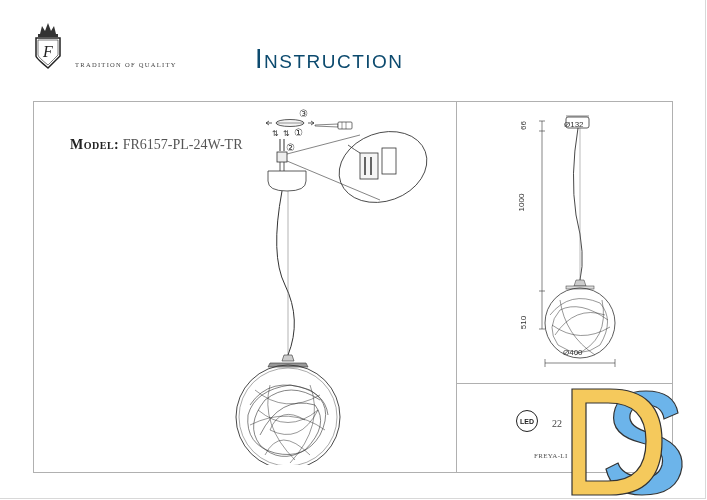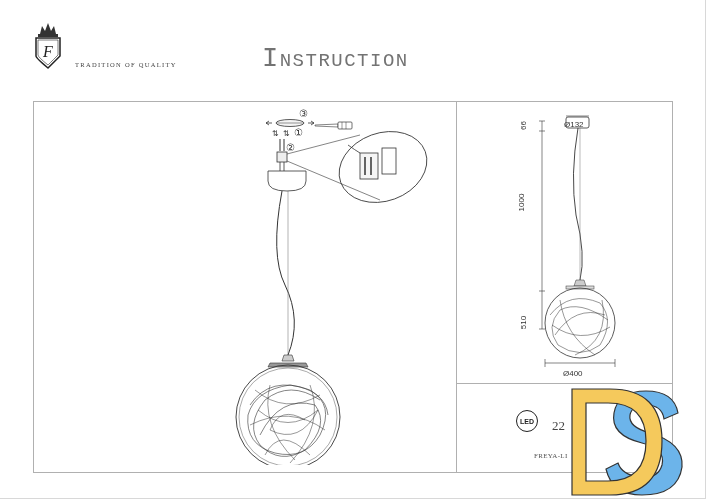--- a/index.html
+++ b/index.html
@@ -1,29 +1,29 @@
 <!DOCTYPE html>
 <html><head>
 <meta charset="utf-8">
 <style>
   html, body { margin:0; padding:0; background:#ffffff; }
   body { width:707px; height:500px; position:relative; overflow:hidden; font-family:"Liberation Serif", serif; }
   .page { position:absolute; left:0; top:0; width:705px; height:498px; border:1px solid #d8d8d8; border-left:none; border-top:none; background:#fff; }
   .logo { position:absolute; left:33px; top:20px; width:160px; height:52px; }
   .logo-name { position:absolute; left:40px; top:14px; font-family:"Liberation Serif", serif; font-size:25px; letter-spacing:4px; color:#222; font-weight:normal; }
   .logo-tag { position:absolute; left:42px; top:41px; font-size:6.5px; letter-spacing:1.3px; color:#444; white-space:nowrap; }
-  .title { position:absolute; left:262px; top:44px; font-family:Liberation Mono, monospace; font-size:27px; color:#737373; letter-spacing:1.5px; font-variant:small-caps; }
+  .title { position:absolute; left:255px; top:44px; font-family:Liberation Sans, sans-serif; font-size:27px; color:#0c4a6e; letter-spacing:1.5px; font-variant:small-caps; }
   .frame { position:absolute; left:33px; top:101px; width:640px; height:372px; border:1px solid #b0b0b0; box-sizing:border-box; }
   .vdiv { position:absolute; left:456px; top:101px; width:1px; height:372px; background:#b0b0b0; }
   .hdiv { position:absolute; left:456px; top:383px; width:217px; height:1px; background:#b0b0b0; }
   .model { position:absolute; left:70px; top:137px; font-size:14px; color:#555; white-space:nowrap; }
   .model b { color:#222; font-variant:small-caps; letter-spacing:0.5px; }
   .drawing { position:absolute; }
   .led-badge { position:absolute; left:516px; top:410px; width:22px; height:22px; border:1.3px solid #222; border-radius:50%; box-sizing:border-box; font-family:"Liberation Sans", sans-serif; font-weight:bold; font-size:7px; display:flex; align-items:center; justify-content:center; color:#222; }
-  .voltage { position:absolute; left:552px; top:418px; font-size:13px; color:#444; }
+  .voltage { position:absolute; left:552px; top:418px; font-size:10px; color:#444; }
   .footer-code { position:absolute; left:534px; top:452px; font-size:7px; color:#555; letter-spacing:0.3px; }
   .dim { font-family:"Liberation Sans", sans-serif; font-size:8px; color:#333; position:absolute; }
   .rot { transform:rotate(-90deg); transform-origin:center; }
 </style>
 </head>
 <body>
 
 <div class="page">
 
   <div class="logo">
@@ -36,20 +36,24 @@
     </svg>
     <div class="logo-tag">TRADITION OF QUALITY</div>
   </div>
 
   <div class="title">Instruction</div>
 
   <div class="frame"></div>
   <div class="vdiv"></div>
   <div class="hdiv"></div>
 
+  <div class="model">
+    <b>Model:</b>
+    <span>FR6157-PL-24W-TR</span>
+  </div>
 
   <svg class="drawing" style="left:220px;top:105px" width="230" height="360" viewBox="0 0 230 360">
 
     <g>
       <ellipse cx="70" cy="18" rx="14" ry="3.5" fill="#f4f4f4" stroke="#333" stroke-width="0.8"></ellipse>
       <line x1="56" y1="18" x2="84" y2="18" stroke="#333" stroke-width="0.5"></line>
       <path d="M46 18 L52 18 M46 18 L49 16 M46 18 L49 20" stroke="#333" stroke-width="0.8" fill="none"></path>
       <path d="M88 18 L94 18 M94 18 L91 16 M94 18 L91 20" stroke="#333" stroke-width="0.8" fill="none"></path>
       <text x="52" y="31" font-size="8" fill="#333">⇅</text>
       <text x="63" y="31" font-size="8" fill="#333">⇅</text>
@@ -121,21 +125,21 @@
     <line x1="19" y1="186" x2="25" y2="186" stroke="#333" stroke-width="0.6"></line>
     <line x1="19" y1="224" x2="25" y2="224" stroke="#333" stroke-width="0.6"></line>
     <line x1="25" y1="258" x2="95" y2="258" stroke="#333" stroke-width="0.6"></line>
     <line x1="25" y1="254" x2="25" y2="262" stroke="#333" stroke-width="0.6"></line>
     <line x1="95" y1="254" x2="95" y2="262" stroke="#333" stroke-width="0.6"></line>
   </svg>
   <div class="dim" style="left:564px;top:120px">Ø132</div>
   <div class="dim rot" style="left:519px;top:121px">66</div>
   <div class="dim rot" style="left:513px;top:198px">1000</div>
   <div class="dim rot" style="left:517px;top:318px">510</div>
-  <div class="dim" style="left:563px;top:369px">Ø400</div>
+  <div class="dim" style="left:563px;top:348px">Ø400</div>
 
   <div class="led-badge">LED</div>
   <div class="voltage">22</div>
   <div class="footer-code">FREYA-LI</div>
 
   <svg class="drawing" style="left:566px;top:383px" width="140" height="117" viewBox="0 0 140 117">
     <path d="M112 30 Q108 8 80 8 Q52 8 48 30 Q44 52 76 60 Q100 66 96 82 Q92 96 74 94 Q56 92 52 80 L40 86 Q46 112 76 112 Q112 112 116 84 Q118 60 84 50 Q62 44 64 32 Q66 22 80 22 Q96 22 98 36 Z" fill="#6cb4ea" stroke="#333" stroke-width="1.2"></path>
     <path d="M6 6 L44 6 Q96 6 96 58 Q96 112 44 112 L6 112 Z M20 20 L20 98 L42 98 Q80 98 80 58 Q80 20 42 20 Z" fill="#f5c95c" fill-rule="evenodd" stroke="#333" stroke-width="1.2"></path>
   </svg>
 

